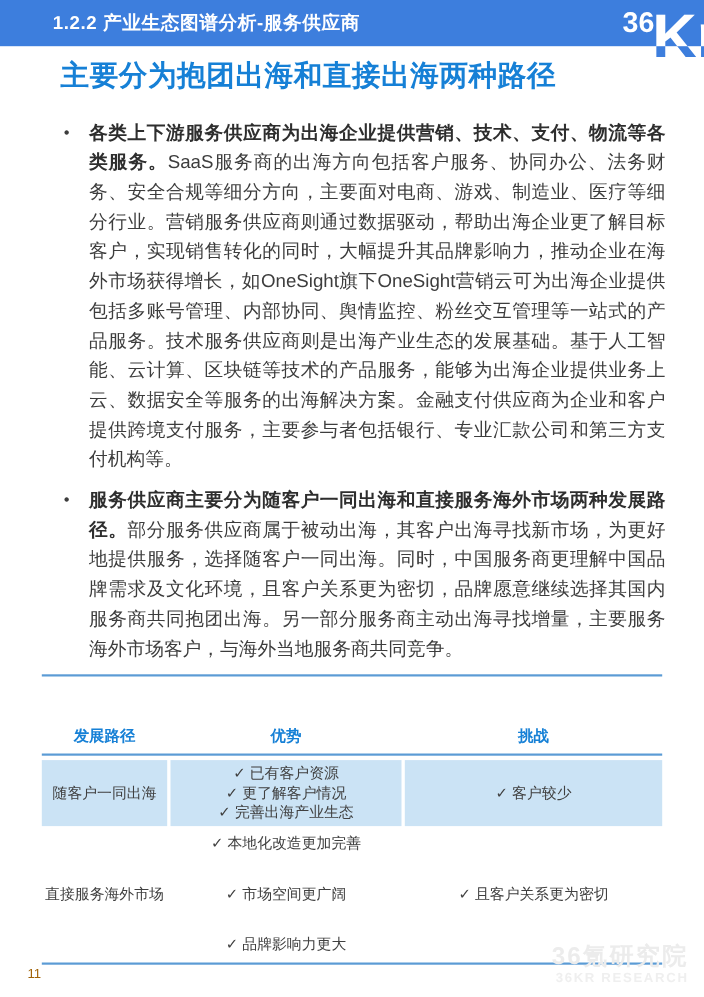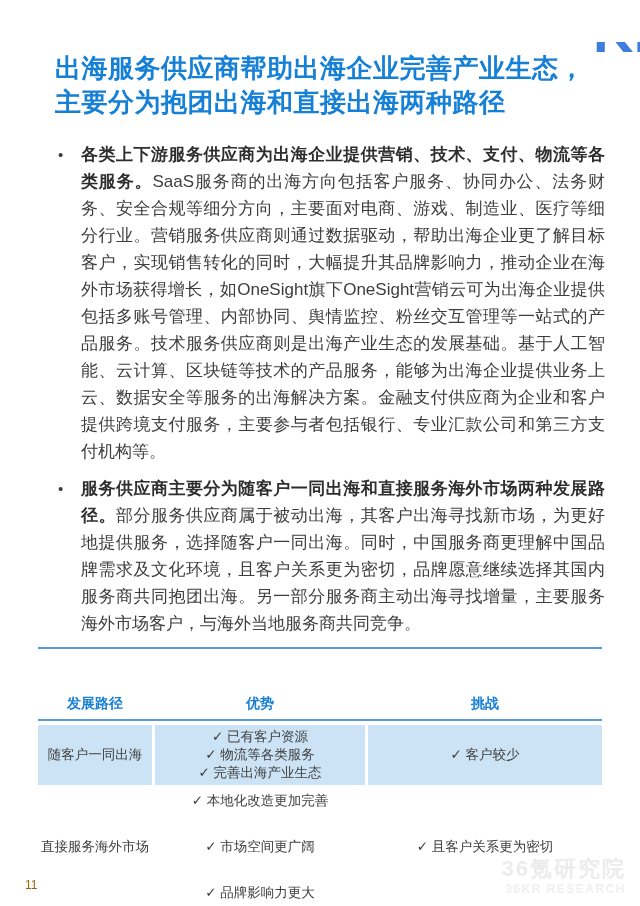--- a/index.html
+++ b/index.html
@@ -71,36 +71,38 @@
     position:absolute;right:14px;bottom:10px;text-align:right;line-height:1.1;
   }
   .wm-cn{font-size:22px;font-weight:bold;color:#ECECEC;letter-spacing:2px;}
   .wm-en{font-size:12px;font-weight:bold;color:#EFEFEF;letter-spacing:1.5px;margin-top:2px;}
 </style>
 </head>
 <body>
 
 <div class="page">
 
+  <div class="topbar">
+    <div class="topbar-title">1.2.2 产业生态图谱分析-服务供应商</div>
+  </div>
   <svg class="logo-svg" viewBox="0 0 85 58" xmlns="http://www.w3.org/2000/svg">
     <defs>
       <clipPath id="clip-above">
           <rect x="0" y="0" width="85" height="42"></rect>
         </clipPath>
       <clipPath id="clip-below">
           <rect x="0" y="42" width="85" height="16"></rect>
         </clipPath>
     </defs>
     <text x="11" y="29" font-size="26" font-weight="800" font-family="Liberation Sans, sans-serif" fill="#ffffff">36</text>
     <text x="38" y="52" font-size="56" font-weight="800" font-family="Liberation Sans, sans-serif" fill="#ffffff" clip-path="url(#clip-above)">Kr</text>
     <text x="38" y="52" font-size="56" font-weight="800" font-family="Liberation Sans, sans-serif" fill="#3D7EDD" clip-path="url(#clip-below)">Kr</text>
   </svg>
 
   <div class="doc-title">
-    <div>出海服务供应商帮助出海企业完善产业生态，</div>
     <div>主要分为抱团出海和直接出海两种路径</div>
   </div>
 
   <ul class="bullets">
     <li>
       <span class="lead">各类上下游服务供应商为出海企业提供营销、技术、支付、物流等各类服务。</span><span>SaaS服务商的出海方向包括客户服务、协同办公、法务财务、安全合规等细分方向，主要面对电商、游戏、制造业、医疗等细分行业。营销服务供应商则通过数据驱动，帮助出海企业更了解目标客户，实现销售转化的同时，大幅提升其品牌影响力，推动企业在海外市场获得增长，如OneSight旗下OneSight营销云可为出海企业提供包括多账号管理、内部协同、舆情监控、粉丝交互管理等一站式的产品服务。技术服务供应商则是出海产业生态的发展基础。基于人工智能、云计算、区块链等技术的产品服务，能够为出海企业提供业务上云、数据安全等服务的出海解决方案。金融支付供应商为企业和客户提供跨境支付服务，主要参与者包括银行、专业汇款公司和第三方支付机构等。</span>
     </li>
     <li>
       <span class="lead">服务供应商主要分为随客户一同出海和直接服务海外市场两种发展路径。</span><span>部分服务供应商属于被动出海，其客户出海寻找新市场，为更好地提供服务，选择随客户一同出海。同时，中国服务商更理解中国品牌需求及文化环境，且客户关系更为密切，品牌愿意继续选择其国内服务商共同抱团出海。另一部分服务商主动出海寻找增量，主要服务海外市场客户，与海外当地服务商共同竞争。</span>
     </li>
@@ -110,21 +112,21 @@
     <div class="trow thead" id="table-head">
         <div class="tcell c0">发展路径</div>
         <div class="tcell c1">优势</div>
         <div class="tcell c2">挑战</div>
       </div>
     <div id="table-body">
         <div class="trow body shaded">
           <div class="tcell body-cell c0">随客户一同出海</div>
           <div class="tcell body-cell c1">
             <div class="check-line">✓ 已有客户资源</div>
-            <div class="check-line">✓ 物流等各类服务</div>
+            <div class="check-line">✓ 更了解客户情况</div>
             <div class="check-line">✓ 完善出海产业生态</div>
           </div>
           <div class="tcell body-cell c2">
             <div class="check-line">✓ 客户较少</div>
           </div>
         </div>
         <div class="trow body plain">
           <div class="tcell body-cell c0">直接服务海外市场</div>
           <div class="tcell body-cell c1">
             <div class="check-line">✓ 本地化改造更加完善</div>

